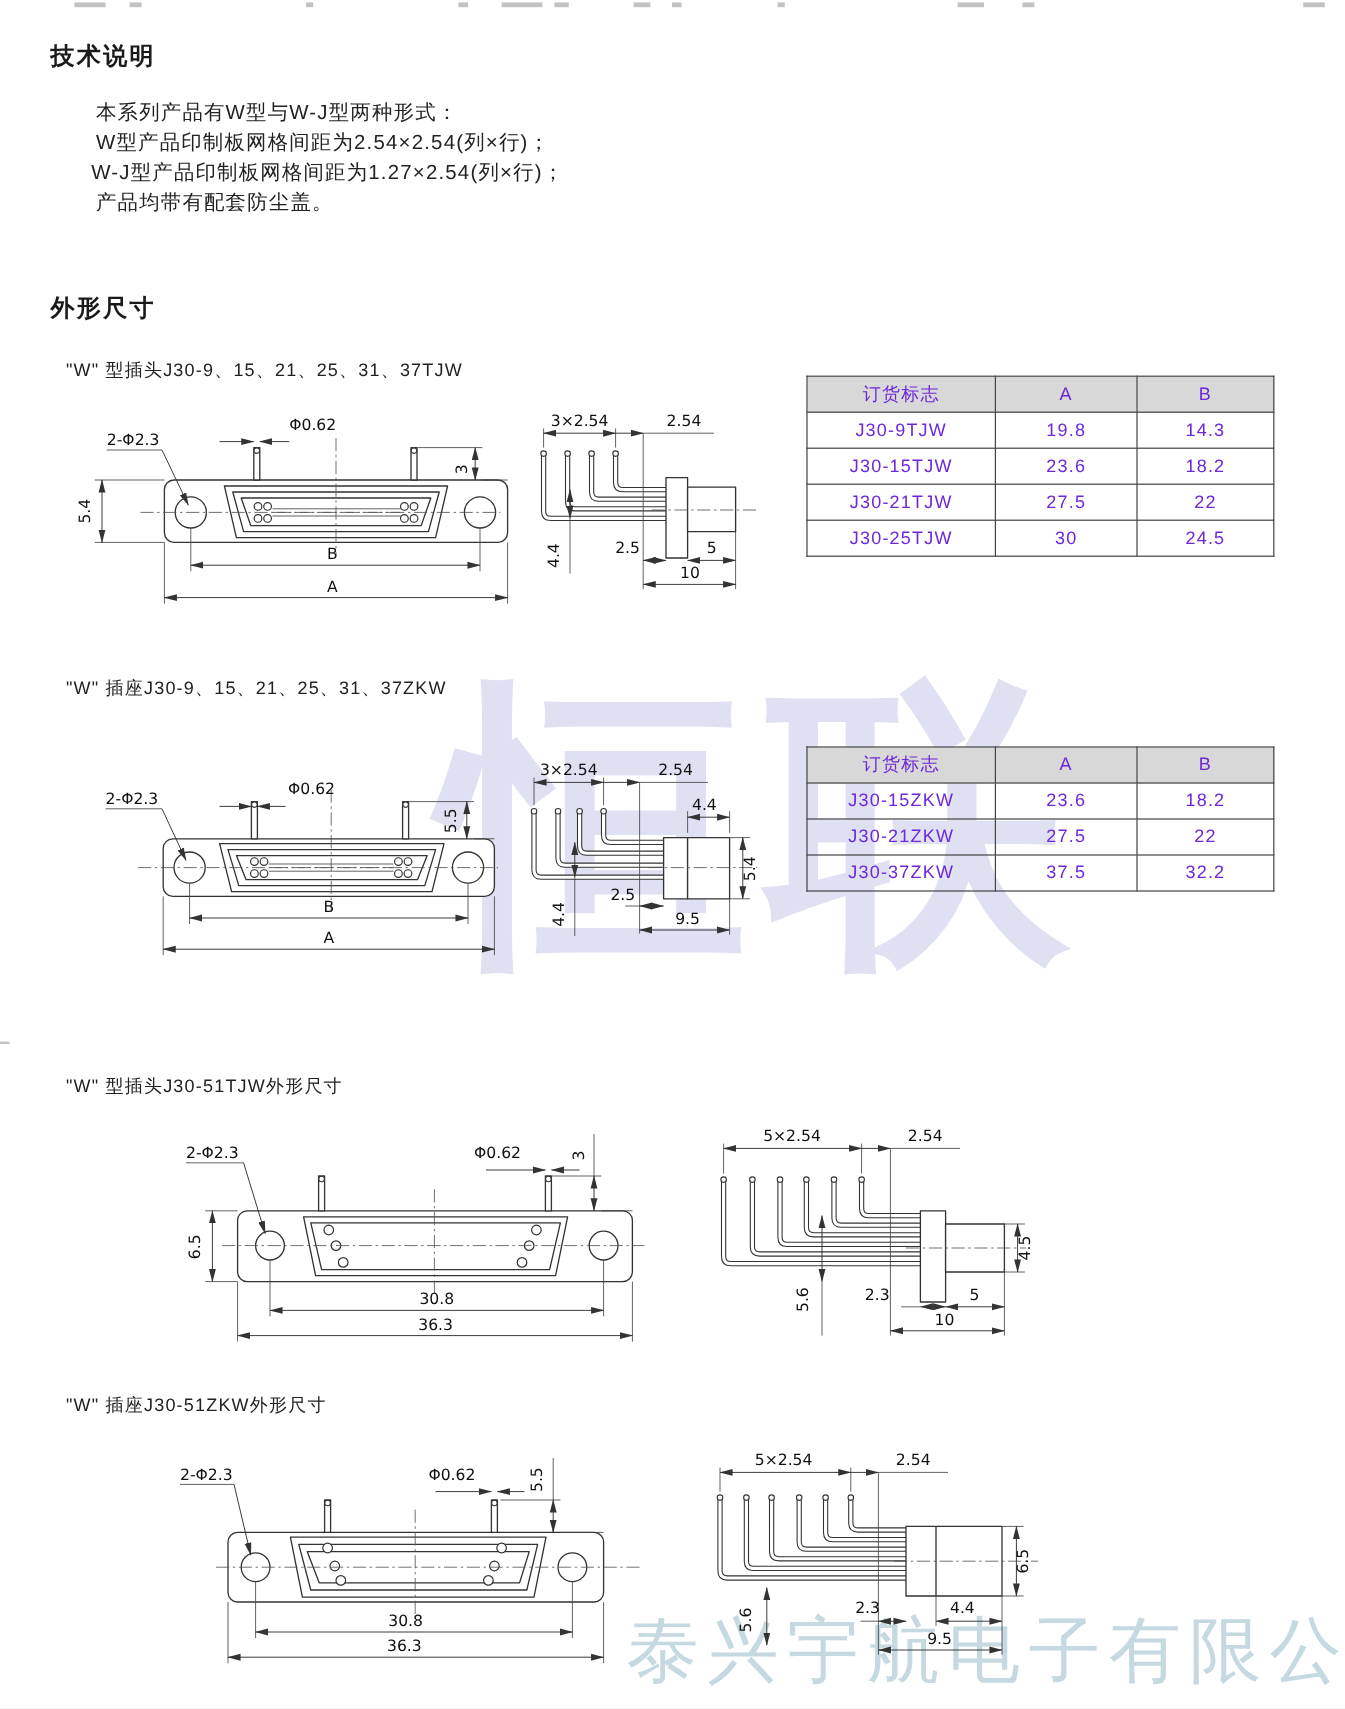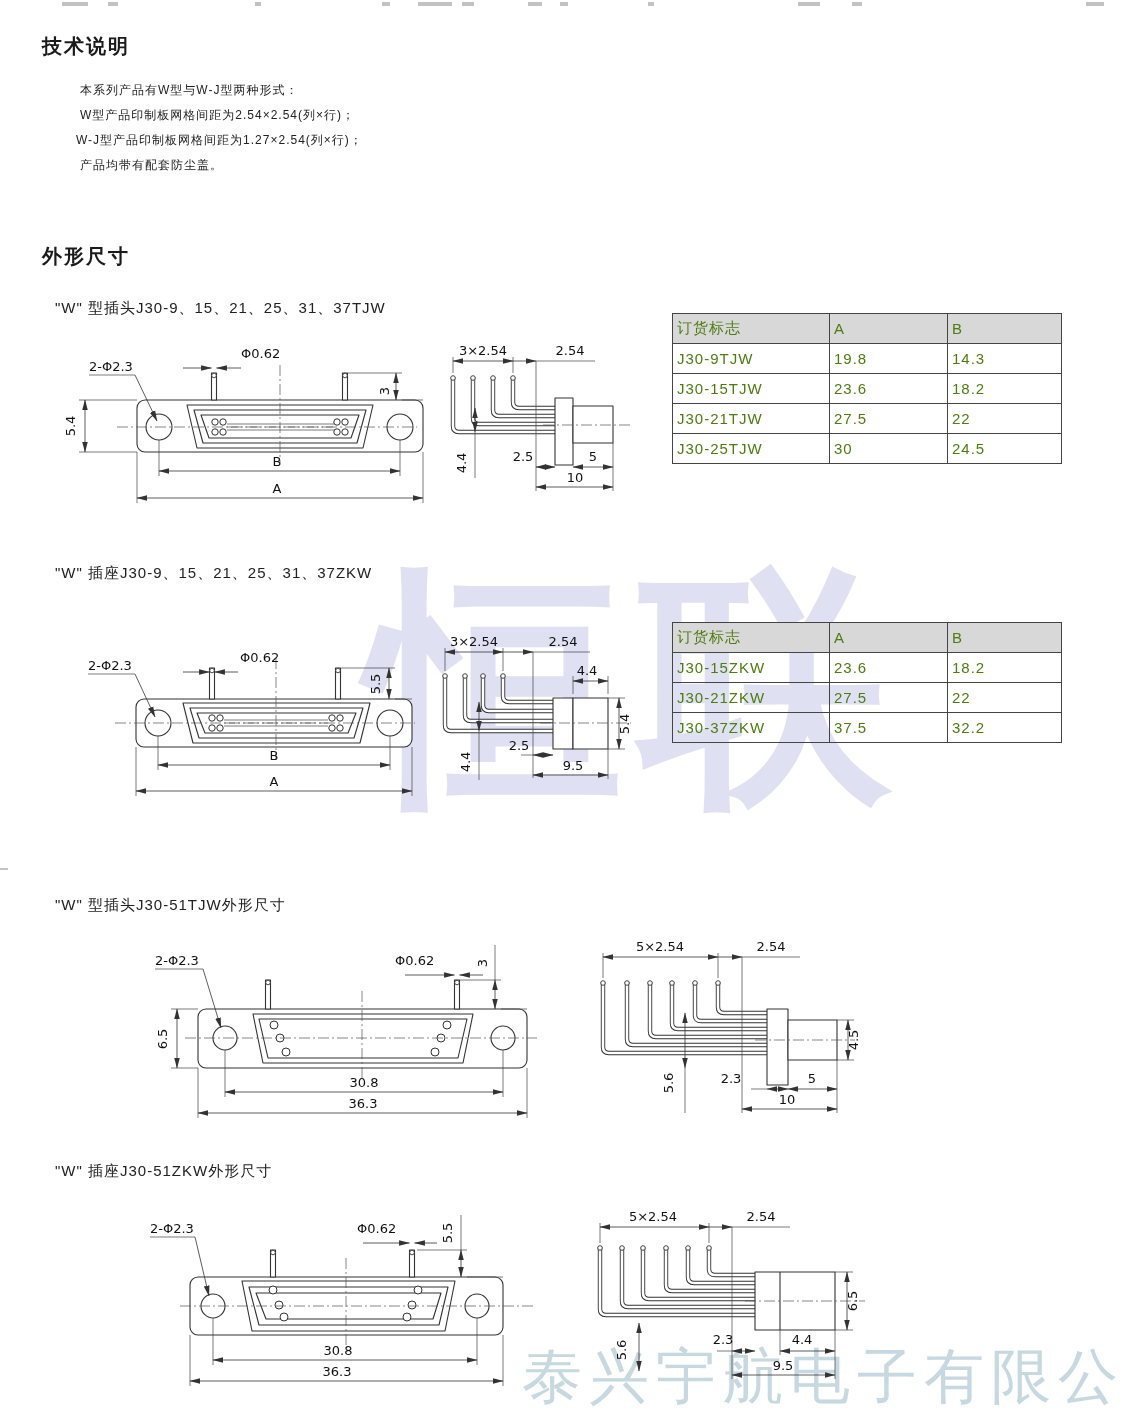--- a/index.html
+++ b/index.html
@@ -1,32 +1,32 @@
 <!DOCTYPE html>
 <html><head>
 <meta charset="utf-8">
 <style>
   html,body{margin:0;padding:0;background:#e8e8e8;}
   #page{position:relative;width:1121px;height:1424px;background:#ffffff;overflow:hidden;
         font-family:"Liberation Sans","DejaVu Sans",sans-serif;color:#1a1a1a;}
   .abs{position:absolute;}
   .h1{font-size:20px;font-weight:bold;letter-spacing:2px;color:#1a1a1a;z-index:3;}
   .sec-title{font-size:15px;letter-spacing:1px;color:#222;z-index:3;}
-  .para{font-size:12px;letter-spacing:1px;color:#222;z-index:3;}
+  .para{font-size:17px;letter-spacing:1px;color:#222;z-index:3;}
   
   .wm-center{left:370px;top:560px;font-size:252px;line-height:1;font-weight:bold;
              font-family:"DejaVu Serif","Liberation Serif",serif;
              color:rgba(122,130,205,0.24);letter-spacing:18px;z-index:1;white-space:nowrap;}
   .wm-bottom{left:522px;top:1340px;font-size:60px;line-height:1.2;
              font-family:"DejaVu Serif","Liberation Serif",serif;
              color:rgba(120,163,180,0.42);letter-spacing:7px;z-index:1;white-space:nowrap;}
   
   .dim-table{border-collapse:collapse;z-index:2;position:absolute;background:transparent;}
-  .dim-table th,.dim-table td{border:1px solid #444;text-align:left;
-      font-size:15px;letter-spacing:1px;color:#4d7c0f;height:29px;padding:0 4px;}
+  .dim-table th,.dim-table td{border:1px solid #444;text-align:center;
+      font-size:15px;letter-spacing:1px;color:#6d28d9;height:29px;padding:0 4px;}
   .dim-table th{background:#d8d8d8;font-weight:normal;}
   .dim-table .c1{width:148px;} .dim-table .c2{width:109px;} .dim-table .c3{width:105px;}
   
   svg.draw{position:absolute;z-index:2;overflow:visible;}
   svg .ln{stroke:#333;stroke-width:1.1;fill:none;stroke-linejoin:round;}
   svg .fw{fill:#fff;}
   svg .dim{stroke:#333;stroke-width:.8;fill:none;}
   svg .ext{stroke:#444;stroke-width:.7;fill:none;}
   svg .cl{stroke:#555;stroke-width:.7;fill:none;stroke-dasharray:11 3 2 3;}
   svg .pino{stroke:#333;stroke-width:4.4;fill:none;}

